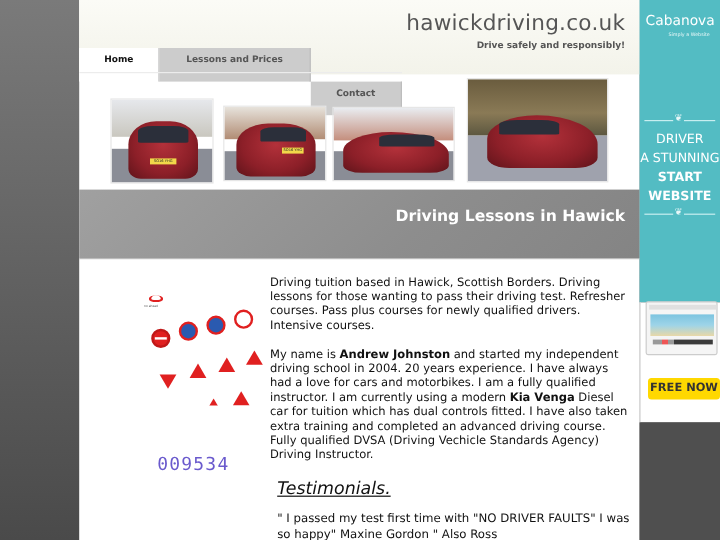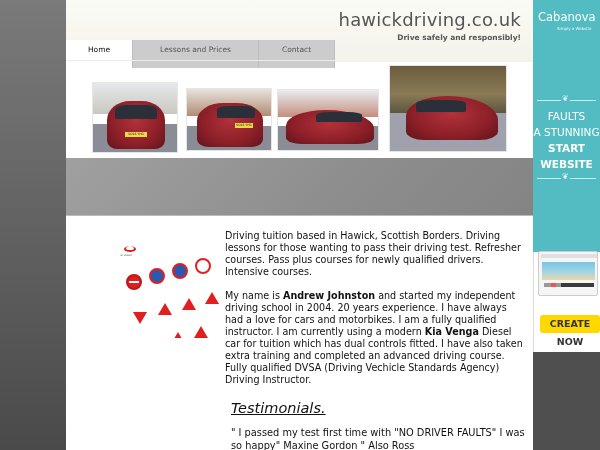--- a/index.html
+++ b/index.html
@@ -23,28 +23,28 @@
     font-size: 18px; color: #555555; letter-spacing: 0.2px;
   }
   #tagline {
     position: absolute; right: 12px; top: 33px;
     font-size: 7.5px; font-weight: bold; color: #555555;
   }
   #nav {
     position: absolute; left: 0; top: 40px; height: 20px; display: flex;
   }
   .nav-tab {
-    height: 28px; line-height: 20px; font-size: 7.5px; font-weight: normal;
+    height: 28px; line-height: 20px; font-size: 7.5px; font-weight: bold;
     text-align: center; color: #555555; background: #cccccc;
     border-right: 1px solid #bdbdbd;
   }
   .nav-tab.active { background: #ffffff; color: #111111; }
   #tab-home { width: 67px; }
   #tab-lessons { width: 126px; }
-  #tab-contact { width: 76px; }
+  #tab-contact { width: 76px; margin-top: 28px; }
   #nav-sep { position:absolute; left:0; top:60px; width:269px; height:1px; background:#ececec; }
 
   .car-photo {
     position: absolute; overflow: hidden; border: 1px solid #e6e6e6;
   }
   .car-photo .sky { position:absolute; left:0; top:0; width:100%; height:45%; }
   .car-photo .ground { position:absolute; left:0; bottom:0; width:100%; height:40%; background:#8a8d96; }
   .car-photo .body {
     position:absolute; background: radial-gradient(ellipse at 50% 40%, #b3313a 0%, #8c1f28 60%, #5e141a 100%);
     border-radius: 40% 40% 18% 18%;
@@ -162,60 +162,62 @@
     <div class="glass" style="left:38px;top:22px;width:46px;height:10px;"></div>
   </div>
   <div id="photo-4" class="car-photo">
     <div class="sky"></div>
       <div class="ground"></div>
     <div class="body" style="left:16px;top:30px;width:92px;height:44px;border-radius:45% 55% 20% 20%;"></div>
     <div class="glass" style="left:26px;top:34px;width:50px;height:12px;"></div>
   </div>
 
   <div id="banner">
+    <div id="banner-line1">Driving Lessons in Hawick</div>
   </div>
 
   <div id="signs">
     <div class="sign round" style="left:8px;top:0px;width:12px;height:6px;border-top:none;"></div>
     <div class="sign-cap" style="left:4px;top:8px;">no ahead</div>
     <div class="sign round" style="left:10px;top:28px;width:16px;height:16px;background:#e02020;border-color:#c01818;"></div>
     <div style="position:absolute;left:13px;top:35px;width:10px;height:2px;background:#fff;"></div>
     <div class="sign round" style="left:33px;top:22px;width:16px;height:16px;background:#2a5ab0;"></div>
     <div class="sign round" style="left:56px;top:17px;width:16px;height:16px;background:#2a5ab0;"></div>
     <div class="sign round" style="left:79px;top:12px;width:16px;height:16px;background:#ffffff;"></div>
     <div class="sign tri" style="left:17px;top:66px;transform:rotate(180deg);"></div>
     <div class="sign tri" style="left:42px;top:57px;"></div>
     <div class="sign tri" style="left:66px;top:52px;"></div>
     <div class="sign tri" style="left:89px;top:46px;"></div>
     <div class="sign tri" style="left:55px;top:86px;"></div>
     <div class="sign tri" style="left:78px;top:80px;"></div>
   </div>
 
+  <div id="counter">009534</div>
 
   <div id="content">
     <p>Driving tuition based in Hawick, Scottish Borders. Driving lessons for those wanting to pass their driving test. Refresher courses. Pass plus courses for newly qualified drivers. Intensive courses.</p>
     <p><span>My name is </span><b>Andrew Johnston</b><span> and started my independent driving school in 2004. 20 years experience. I have always had a love for cars and motorbikes. I am a fully qualified instructor. I am currently using a modern </span><b>Kia Venga</b><span> Diesel car for tuition which has dual controls fitted. I have also taken extra training and completed an advanced driving course. Fully qualified DVSA (Driving Vechicle Standards Agency) Driving Instructor.</span></p>
     <span id="testimonials-heading">Testimonials.</span>
     <p id="testimonial-text">" I passed my test first time with "NO DRIVER FAULTS" I was so happy" Maxine Gordon " Also Ross</p>
   </div>
 </div>
 
 <div id="ad">
   <div id="ad-top">
     <div id="ad-logo">Cabanova</div>
     <div id="ad-logo-sub">Simply a Website</div>
     <div class="ad-rule" style="top:100px;"></div>
-    <div class="ad-line" style="top:110px;">FAULTS</div>
+    <div class="ad-line" style="top:110px;">DRIVER</div>
     <div class="ad-line" style="top:126px;">A STUNNING</div>
     <div class="ad-line bold" style="top:142px;">START</div>
     <div class="ad-line bold" style="top:158px;">WEBSITE</div>
     <div class="ad-rule" style="top:178px;"></div>
   </div>
   <div id="ad-white">
     <div id="ad-preview" style="top:-1px;">
       <div style="position:absolute;left:2px;top:2px;width:56px;height:4px;background:#e0e0e0;"></div>
       <div class="beach"></div>
       <div class="bar"></div>
     </div>
-    <div id="ad-start" style="top:63px;">CREATE NOW</div>
+    <div id="ad-start" style="top:63px;">FREE NOW</div>
   </div>
   <div id="ad-bottom"></div>
 </div>
 
 </body></html>

